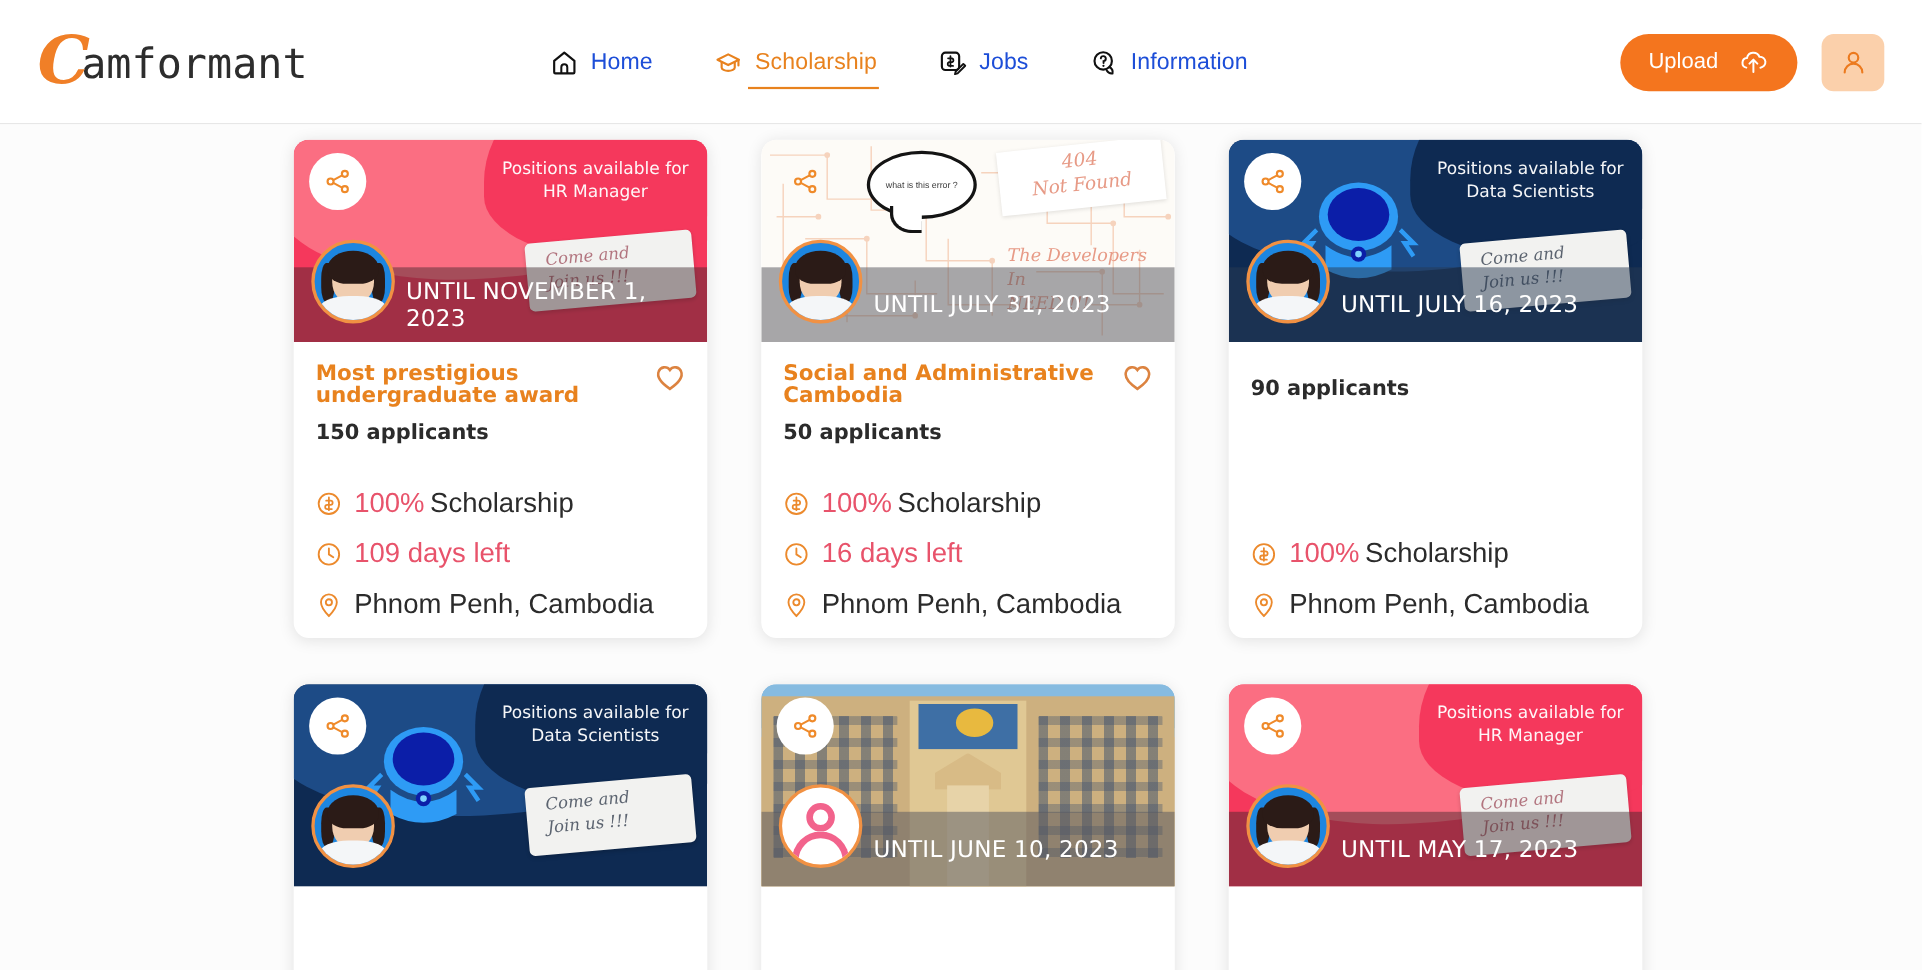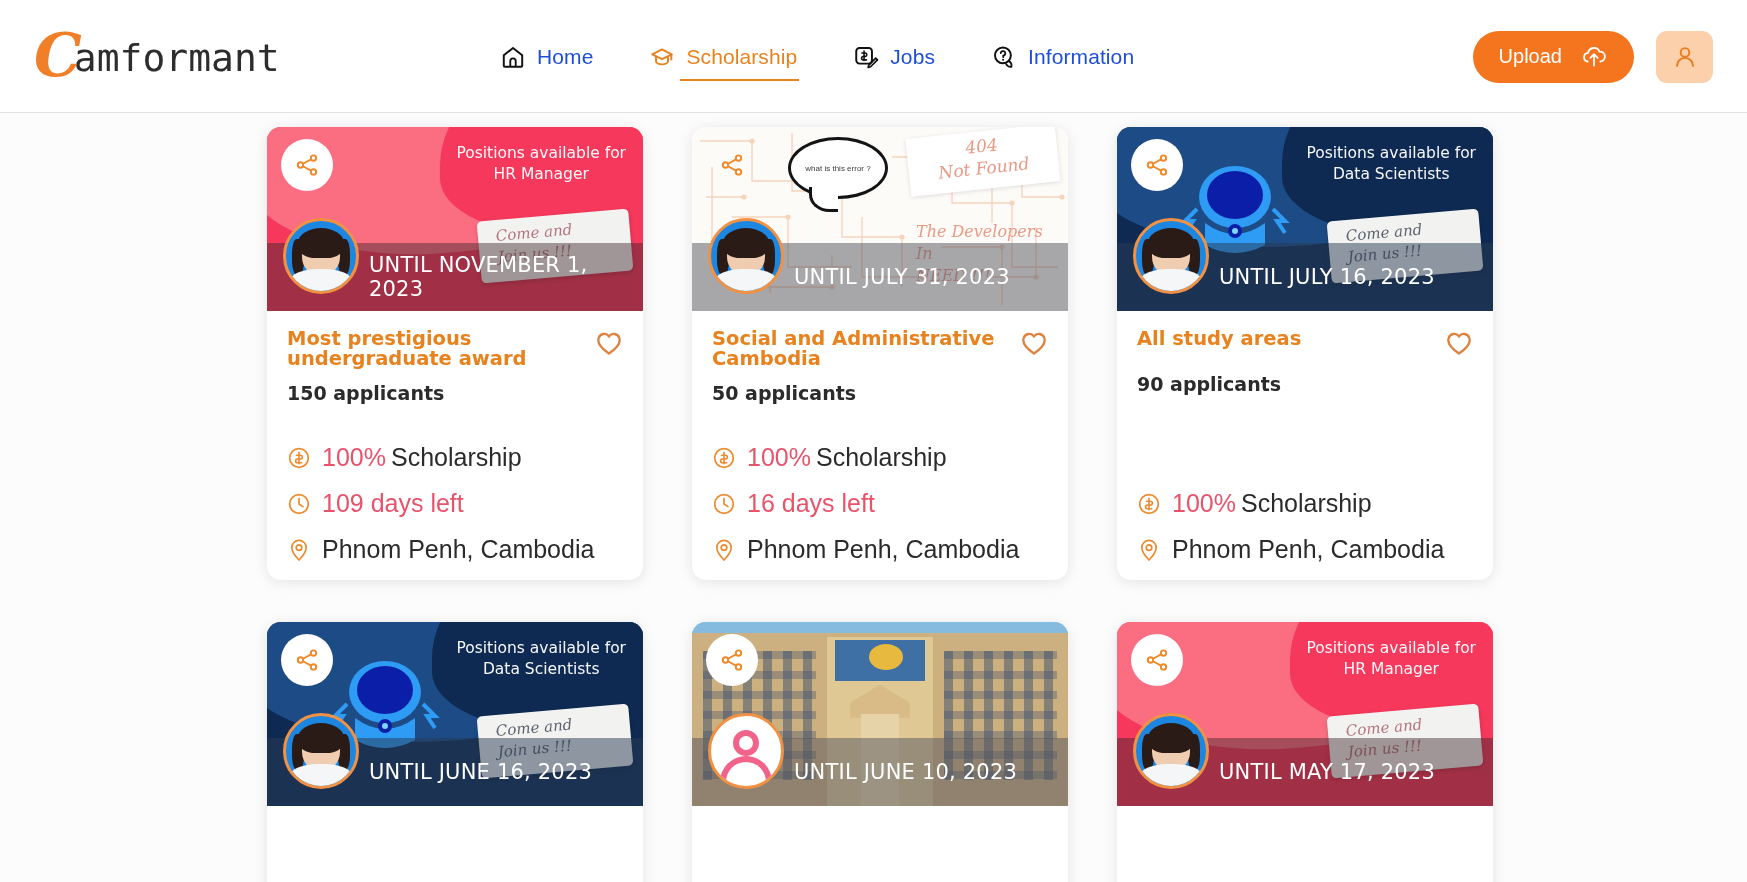--- a/index.html
+++ b/index.html
@@ -689,28 +689,20 @@
             <div class="av-hair3"></div>
           <div class="av-face"></div>
             <div class="av-hair"></div>
             <div class="av-body"></div>
         </div>
         <div class="until-bar blue">
           <span class="until-text">UNTIL JULY 16, 2023</span>
         </div>
       </div>
       <div class="body">
-        <div class="title-row">
-          <div class="card-title">All study areas</div>
-          <span class="heart-btn">
-            <svg width="28" height="26" viewBox="0 0 24 22">
-              <path d="M12 20 C4 14.6 1.8 10.4 3.2 6.6 A5 5 0 0 1 12 5.3 A5 5 0 0 1 20.8 6.6 C22.2 10.4 20 14.6 12 20 Z" fill="none" stroke="#dc8340" stroke-width="2"></path>
-            </svg>
-          </span>
-        </div>
         <div class="applicants">90 applicants</div>
         <div class="meta">
           <div class="meta-row">
             <svg class="ico-o" width="24" height="24" viewBox="0 0 24 24">
               <circle cx="12" cy="12" r="9.3" fill="none" stroke="#ec8a2d" stroke-width="1.7"></circle>
               <path d="M12 6.2 v11.6 M9.5 9.2 h4 a1.9 1.9 0 0 1 0 3.8 h-3 a1.9 1.9 0 0 0 0 3.8 h4.2" fill="none" stroke="#ec8a2d" stroke-width="1.6" stroke-linecap="round"></path>
             </svg>
             <span class="meta-hi">100%</span>
             <span class="meta-dk" style="margin-left:-6px"> Scholarship</span>
           </div>
@@ -755,23 +747,20 @@
             <circle cx="18" cy="18.4" r="2.5" fill="none" stroke="#ef8a2a" stroke-width="1.8"></circle>
             <path d="M8.3 10.8 L15.7 6.8 M8.3 13.2 L15.7 17.2" stroke="#ef8a2a" stroke-width="1.7"></path>
           </svg>
         </div>
         <div class="avatar">
           <div class="av-hair2"></div>
             <div class="av-hair3"></div>
           <div class="av-face"></div>
             <div class="av-hair"></div>
             <div class="av-body"></div>
-        </div>
-        <div class="until-bar blue">
-          <span class="until-text">UNTIL JUNE 16, 2023</span>
         </div>
       </div>
       <div class="body"></div>
     </div>
 
     <div class="card">
       <div class="banner">
         <div class="banner-bg bg-bld">
           <div class="bld-sky"></div>
           <div class="bld-body"></div>

